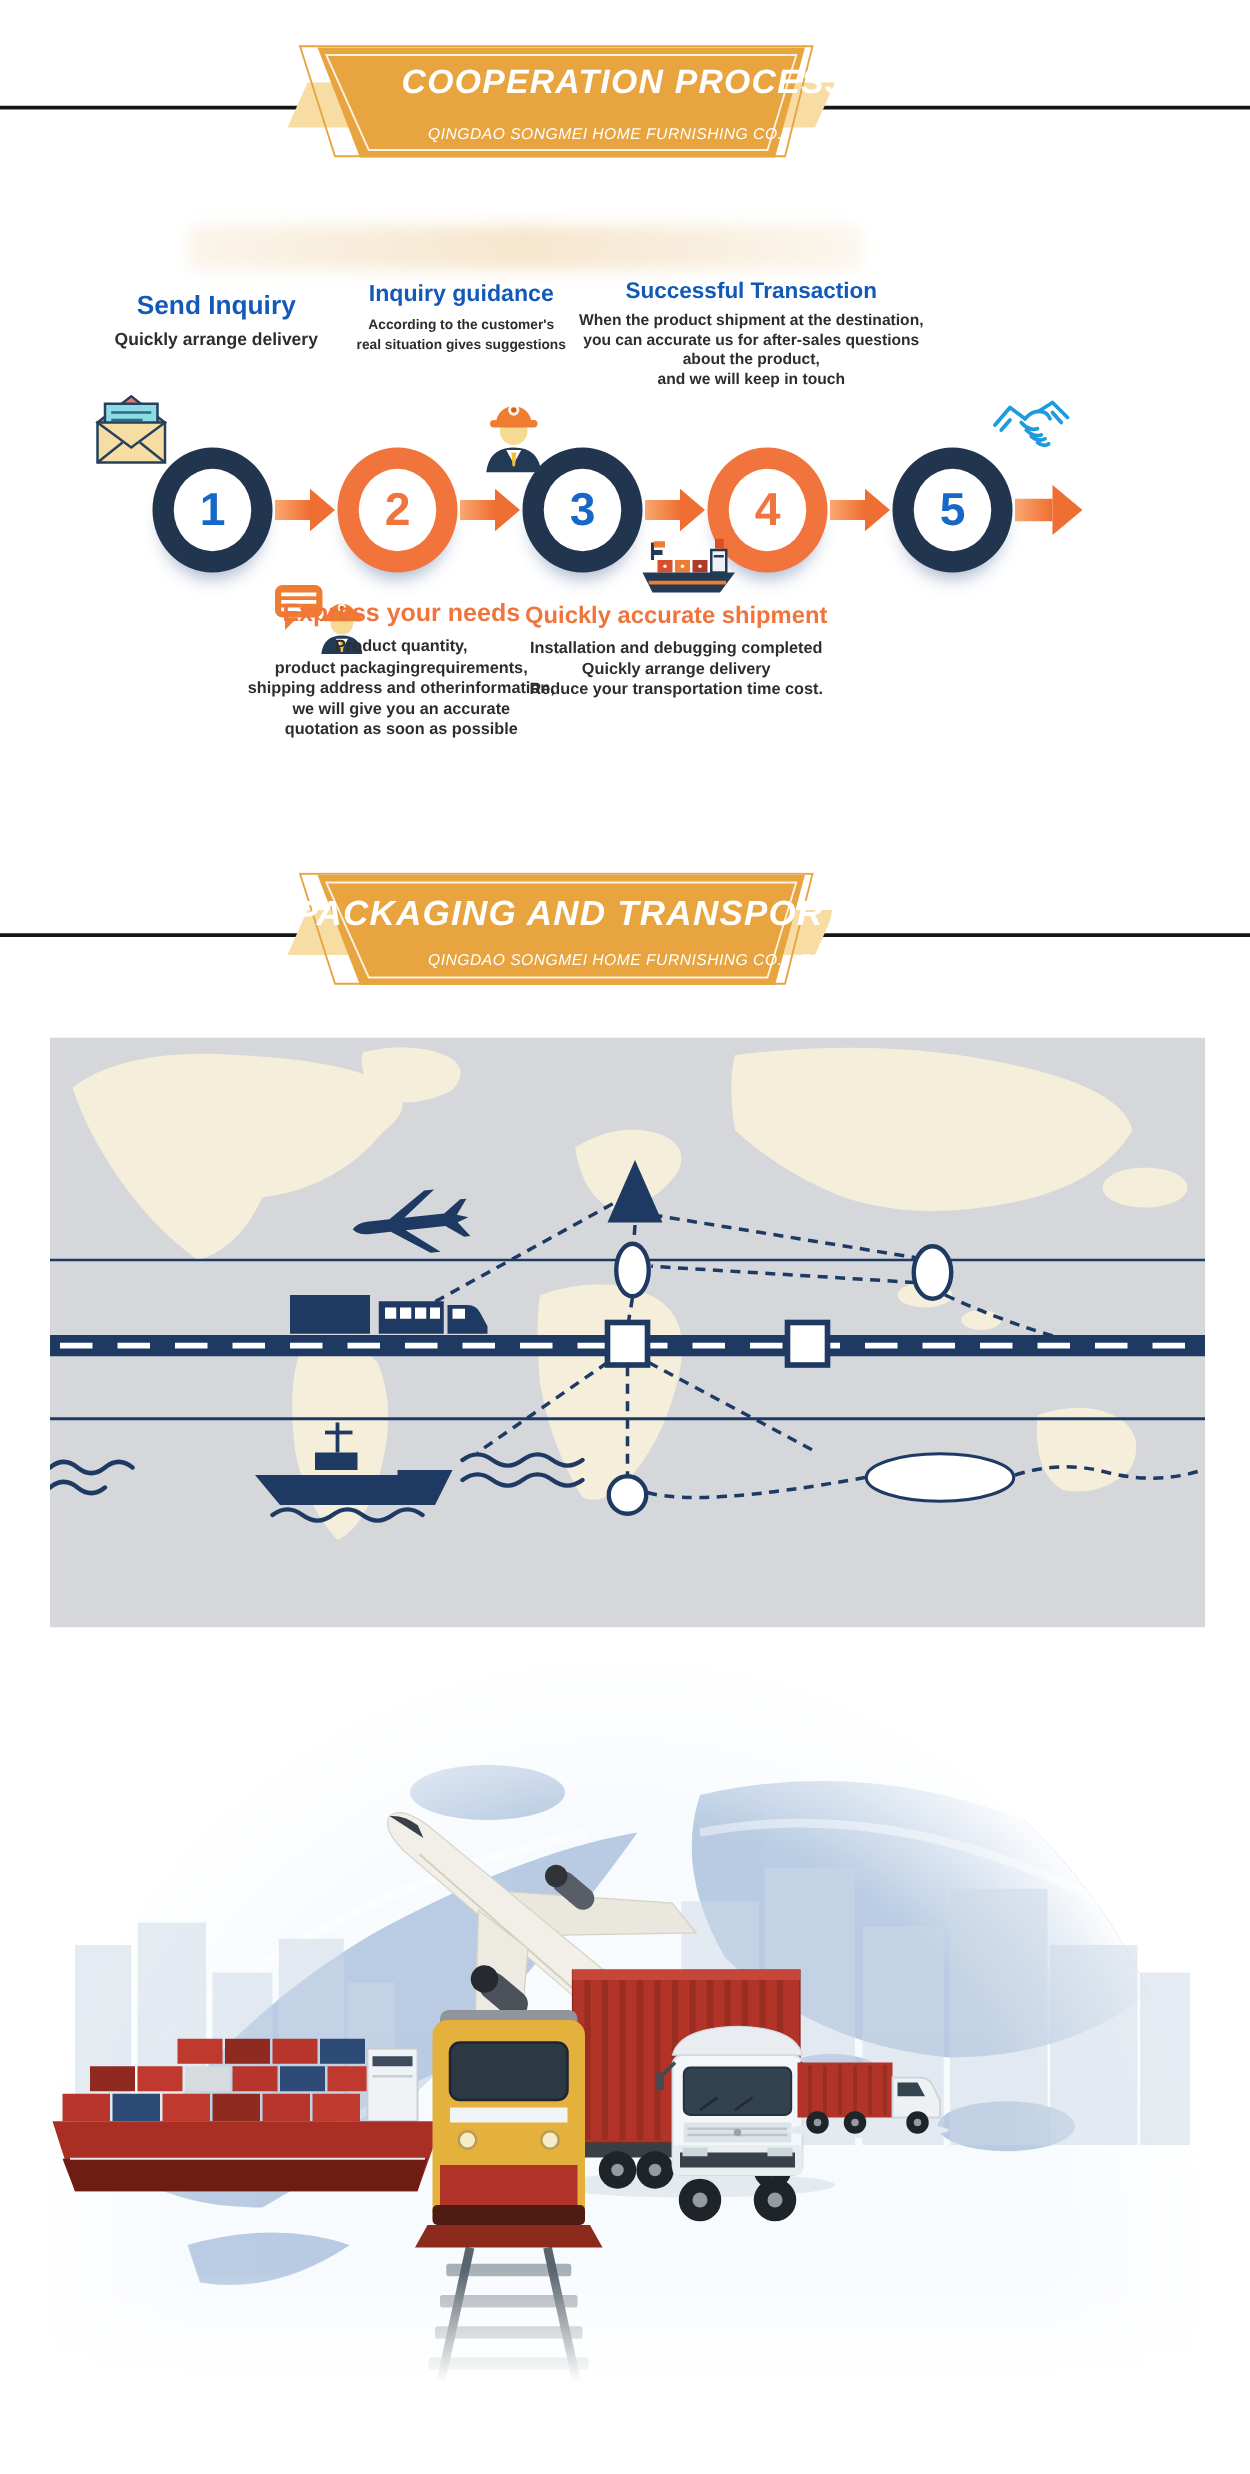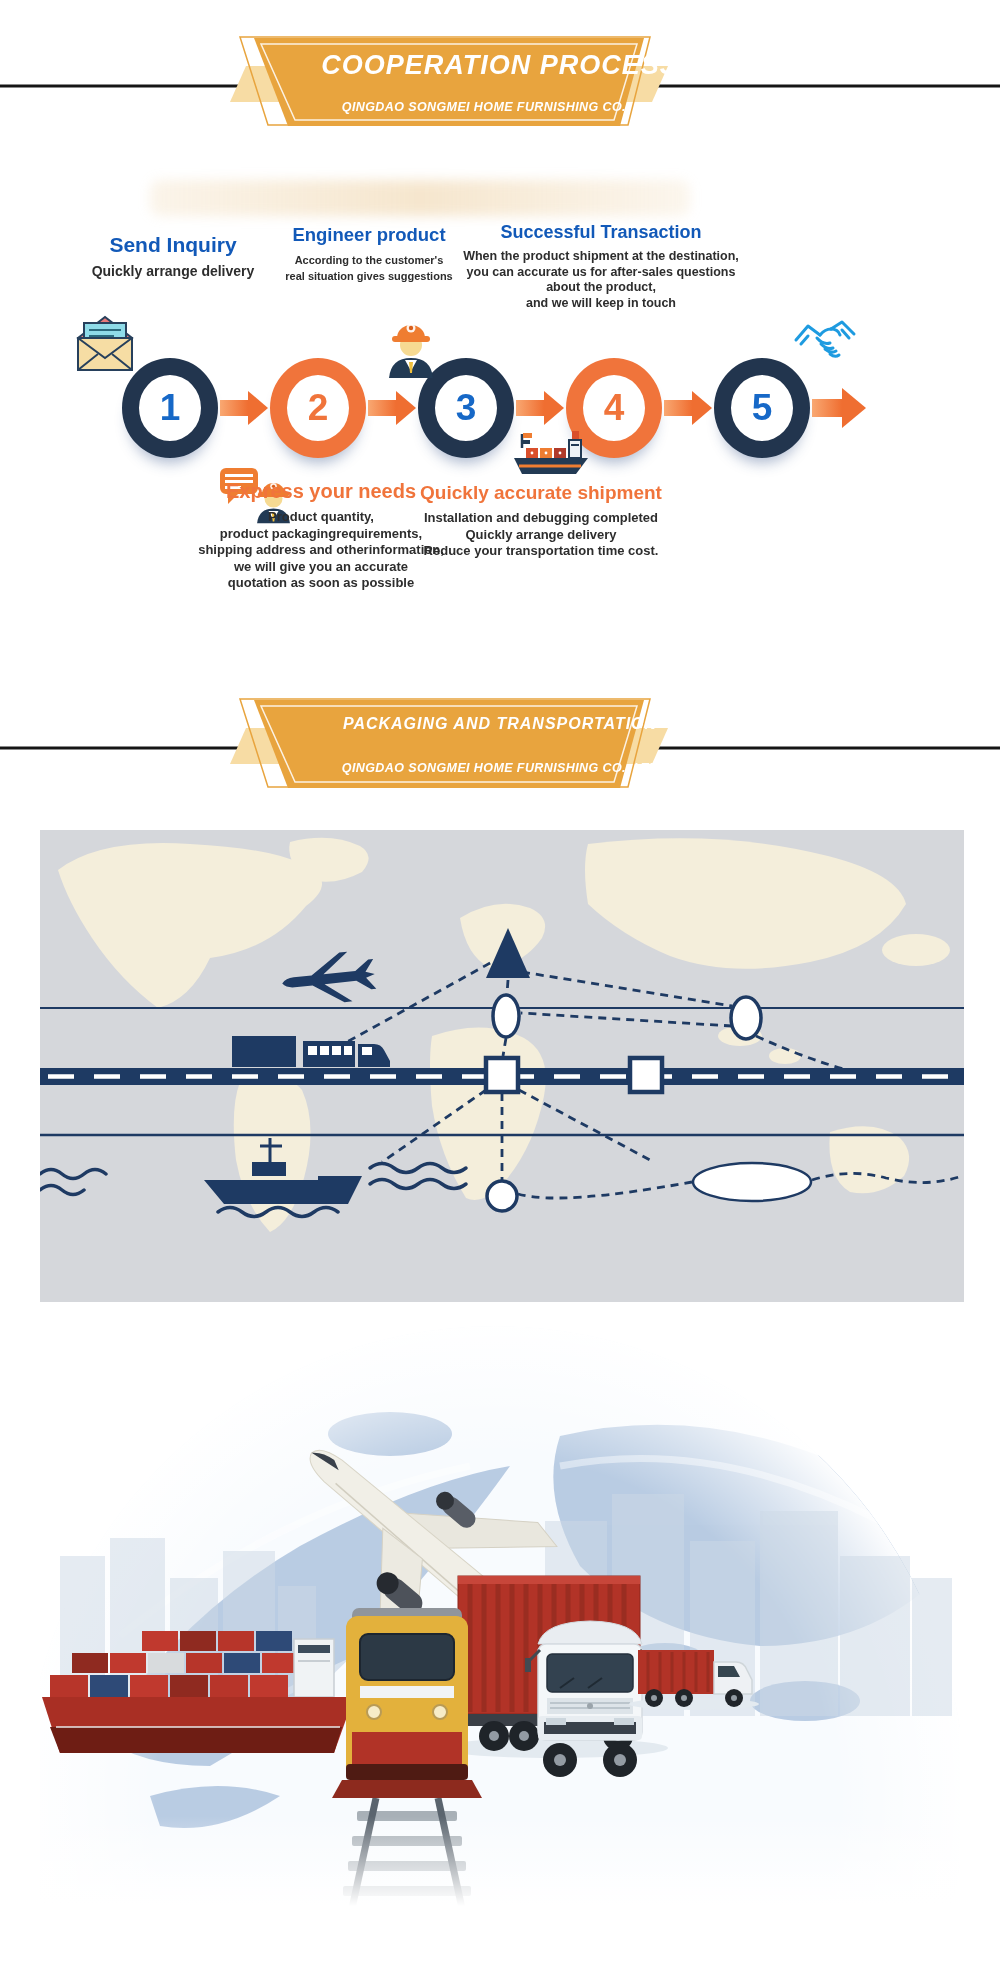--- a/index.html
+++ b/index.html
@@ -5,23 +5,23 @@
   html,body{margin:0;padding:0;background:#ffffff;}
   .page{position:relative;width:1000px;height:1979px;background:#fff;overflow:hidden;
         font-family:"Liberation Sans","DejaVu Sans",sans-serif;}
   .abs{position:absolute;}
   
   .banner{position:absolute;left:0;width:1000px;height:92px;}
   .banner svg{position:absolute;left:0;top:0;}
   .banner .btitle{position:absolute;left:0;width:1000px;text-align:center;color:#fff;
                   font-style:italic;font-weight:bold;letter-spacing:1px;}
   .banner .bsub{position:absolute;left:0;width:1000px;text-align:center;color:#fff;
-                font-style:italic;font-weight:bold;font-size:12.5px;letter-spacing:.4px;}
+                font-style:italic;font-weight:normal;font-size:12.5px;letter-spacing:.4px;}
   .b1{top:36px;} .b1 .btitle{top:14px;font-size:27px;} .b1 .bsub{top:64px;}
-  .b2{top:698px;} .b2 .btitle{top:17px;font-size:16px;} .b2 .bsub{top:63px;}
+  .b2{top:698px;} .b2 .btitle{top:17px;font-size:28px;} .b2 .bsub{top:63px;}
   
   .wm{position:absolute;left:150px;top:180px;width:540px;height:36px;border-radius:10px;
       background:linear-gradient(90deg,rgba(233,196,138,.18),rgba(233,196,138,.42),rgba(233,196,138,.15));
       filter:blur(6px);}
   
   .blk{position:absolute;text-align:center;}
   .blk .title{font-weight:bold;margin-bottom:6px;}
   .blk .bl{font-weight:bold;color:#2d2d2d;}
   .t-blue .title{color:#1259b8;}
   .t-orange .title{color:#f0743b;}
@@ -59,21 +59,21 @@
     <div class="bsub">QINGDAO SONGMEI HOME FURNISHING CO., LTD</div>
   </div>
 
   <div class="wm"></div>
 
   <div class="blk t-blue tb0">
     <div class="title">Send Inquiry</div>
     <div class="bl">Quickly arrange delivery</div>
   </div>
   <div class="blk t-blue tb1">
-    <div class="title">Engineer product</div>
+    <div class="title">Inquiry guidance</div>
     <div class="bl">According to the customer's</div>
     <div class="bl">real situation gives suggestions</div>
   </div>
   <div class="blk t-blue tb2">
     <div class="title">Successful Transaction</div>
     <div class="bl">When the product shipment at the destination,</div>
     <div class="bl">you can accurate us for after-sales questions</div>
     <div class="bl">about the product,</div>
     <div class="bl">and we will keep in touch</div>
   </div>

